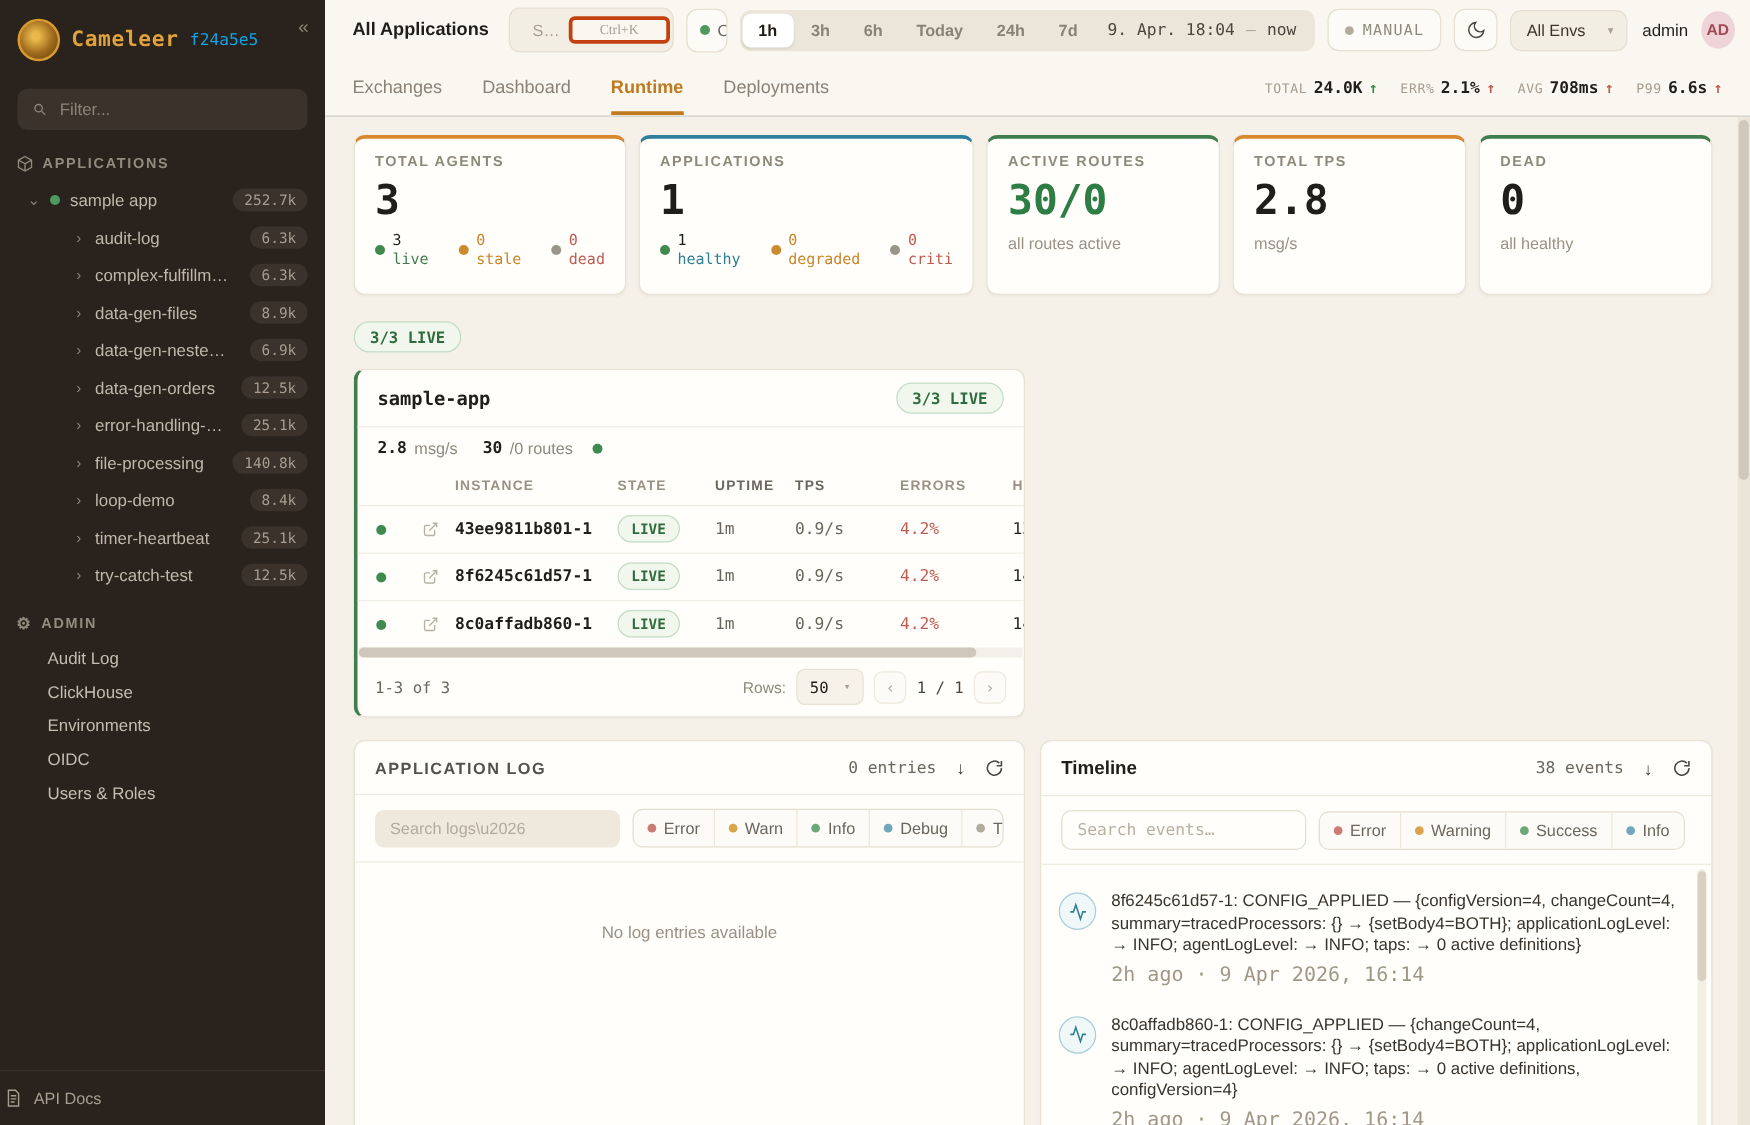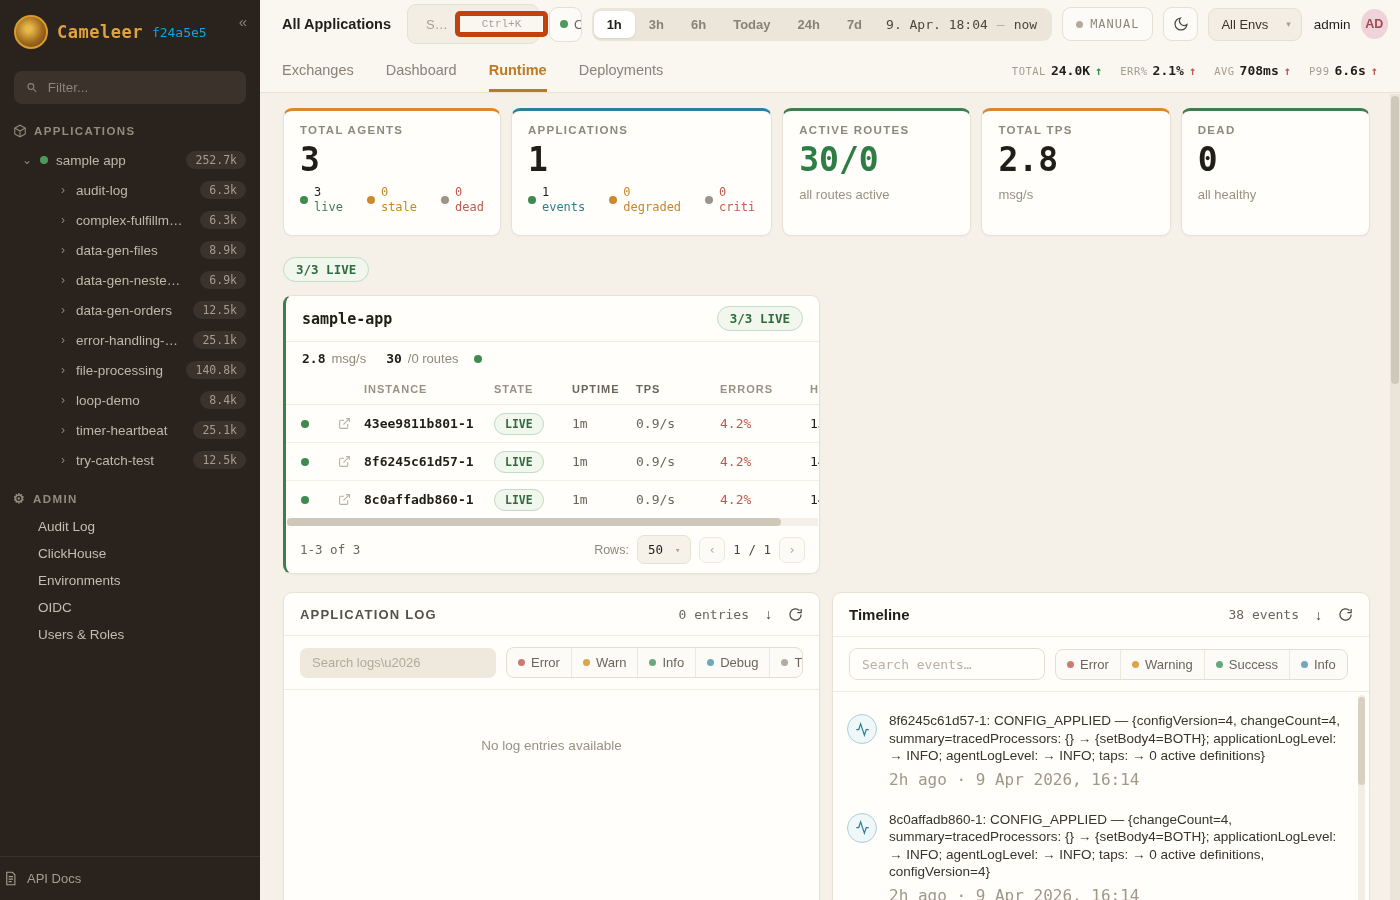--- a/index.html
+++ b/index.html
@@ -29,21 +29,21 @@
   .tlabel { flex: 1; white-space: nowrap; overflow: hidden; }
   .tbadge { font-family: "DejaVu Sans Mono", monospace; font-size: 11.5px; color: #a79d90; background: #3a322b; border-radius: 10px; padding: 2px 9px; }
   .admin-item { padding: 6px 14px 6px 38px; font-size: 13.5px; color: #c6bdb2; cursor: pointer; }
   .sb-footer { margin-top: auto; border-top: 1px solid #3a322b; padding: 14px 3px; display: flex; align-items: center; gap: 9px; color: #a79d90; font-size: 13px; cursor: pointer; }
 
   
   .main { flex: 1; display: flex; flex-direction: column; position: relative; background: #0c4a6e; overflow: hidden; }
   .topbar { height: 48px; min-height: 48px; display: flex; align-items: center; gap: 10px; padding: 0 12px 0 22px; background: #faf7f1; }
   .tb-title { font-weight: bold; font-size: 14.5px; color: #211d18; margin-right: 6px; white-space: nowrap; }
   .tb-search { display: flex; align-items: center; gap: 7px; background: #f3eee4; border: 1px solid #e6dfd2; border-radius: 9px; padding: 6px 8px 6px 11px; color: #a89f92; font-size: 13px; width: 132px; cursor: pointer; }
-  .kbd { font-family: Liberation Mono, monospace; font-size: 11px; border: 5px solid #c2410c; border-radius: 5px; padding: 2px 22px; color: #a89f92; background: #faf7f1; }
+  .kbd { font-family: Liberation Serif, serif; font-size: 11px; border: 3px solid #c2410c; border-radius: 5px; padding: 2px 22px; color: #a89f92; background: #faf7f1; }
   .online-pill { display: flex; align-items: center; gap: 6px; background: #fdfbf7; border: 1px solid #e6dfd2; border-radius: 9px; padding: 9px 6px 9px 10px; width: 34px; overflow: hidden; font-size: 13px; color: #6b655c; }
   .odot { width: 8px; height: 8px; border-radius: 50%; background: #4e9a5e; flex: none; }
   .timeseg { display: flex; align-items: center; background: #ece6da; border-radius: 9px; padding: 3px 2px; gap: 1px; }
   .range-pill { padding: 6px 13px; font-size: 13px; color: #8a8276; border-radius: 7px; font-weight: 600; cursor: pointer; white-space: nowrap; }
   .range-pill.active { background: #fff; color: #211d18; box-shadow: 0 1px 2px rgba(0,0,0,.1); font-weight: 700; }
   .time-display { font-family: "DejaVu Sans Mono", monospace; font-size: 13px; color: #4a453d; padding: 0 13px 0 10px; display: flex; gap: 9px; align-items: center; white-space: nowrap; }
   .time-sep { color: #b3a99a; }
   .manual-btn { display: flex; align-items: center; gap: 7px; background: #fdfbf7; border: 1px solid #e6dfd2; border-radius: 9px; padding: 9px 13px; font-family: "DejaVu Sans Mono", monospace; font-size: 12px; letter-spacing: 1px; color: #8f897c; cursor: pointer; white-space: nowrap; }
   .mdot { width: 7px; height: 7px; border-radius: 50%; background: #b3ab9d; }
   .icon-btn { background: #fdfbf7; border: 1px solid #e6dfd2; border-radius: 9px; width: 38px; height: 34px; display: flex; align-items: center; justify-content: center; cursor: pointer; }
@@ -346,21 +346,21 @@
       </div>
 
       <div class="card" style="border-top-color: rgb(46, 127, 158);">
         <div class="card-title">APPLICATIONS</div>
         <div class="card-value">1</div>
         <div class="card-subs">
           <div class="sub">
             <span class="sub-dot" style="background: rgb(63, 138, 78);"></span>
             <div>
                 <div class="sub-num" style="color: rgb(33, 29, 24);">1</div>
-                <div class="sub-label" style="color: rgb(46, 127, 143);">events</div>
+                <div class="sub-label" style="color: rgb(46, 127, 143);">healthy</div>
               </div>
           </div>
           <div class="sub">
             <span class="sub-dot" style="background: rgb(204, 138, 46);"></span>
             <div>
                 <div class="sub-num" style="color: rgb(200, 134, 43);">0</div>
                 <div class="sub-label" style="color: rgb(200, 134, 43);">degraded</div>
               </div>
           </div>
           <div class="sub">

